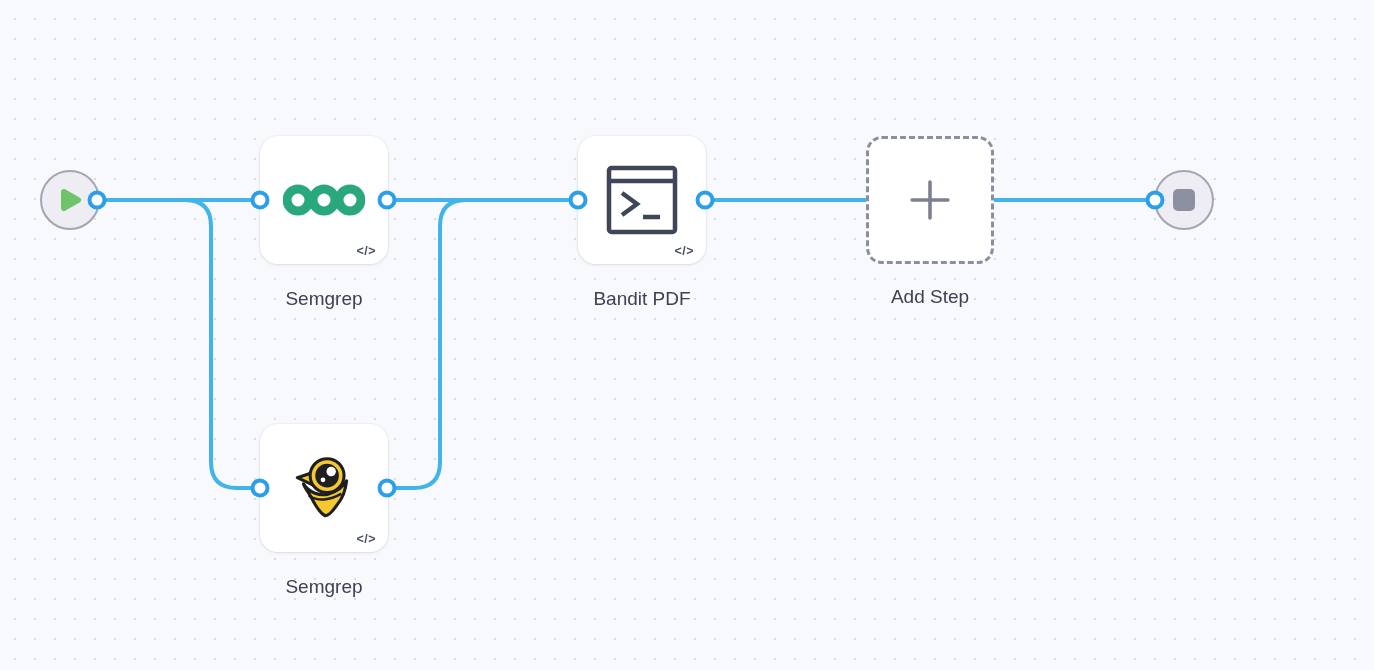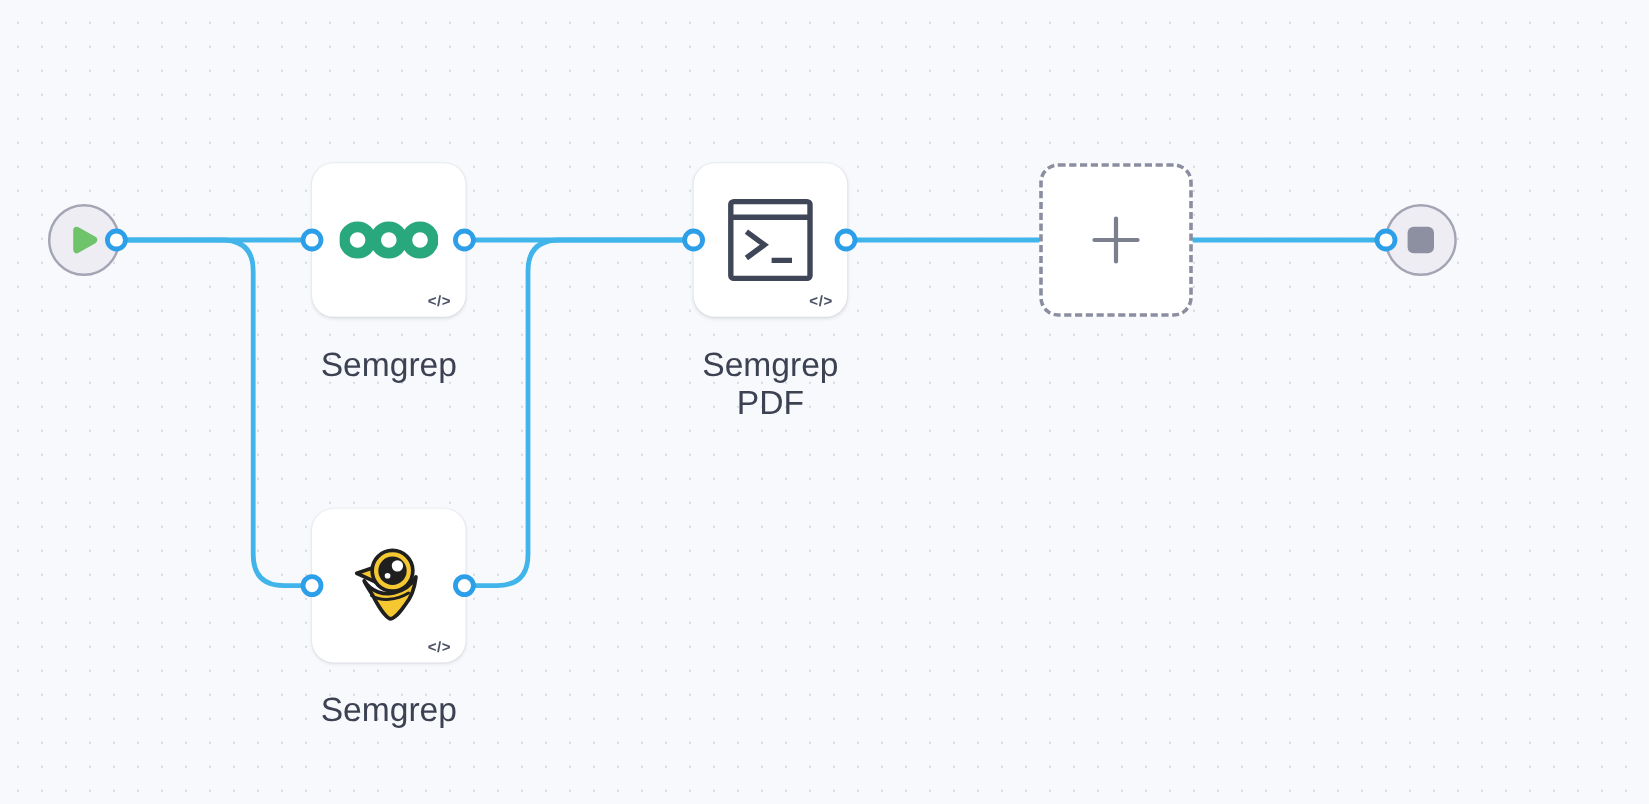--- a/index.html
+++ b/index.html
@@ -31,21 +31,21 @@
     border:3px dashed var(--dashed-border); border-radius:16px;
     display:flex; align-items:center; justify-content:center; box-shadow:none;
   }
   .terminal-node{
     position:absolute; width:56px; height:56px; border-radius:50%;
     background:var(--terminal-node-bg); border:2px solid var(--terminal-node-border);
     display:flex; align-items:center; justify-content:center;
   }
   .node-label{
     position:absolute; width:160px; text-align:center;
-    font-size:28px; font-weight:500; color:var(--label-color);
+    font-size:19px; font-weight:500; color:var(--label-color);
   }
   .code-badge{
     position:absolute; right:12px; bottom:6px; font-size:12.5px; font-weight:700;
     color:var(--badge-color); letter-spacing:0.5px; user-select:none;
   }
   .stop-square{width:22px; height:22px; border-radius:5px; background:var(--stop-color);}
   .semgrep-ring{fill:none; stroke:var(--semgrep-green); stroke-width:9;}
   .icon-stroke{fill:none; stroke:var(--icon-color); stroke-width:4.5; stroke-linejoin:miter;}
   .plus-stroke{fill:none; stroke:var(--plus-color); stroke-width:5.5; stroke-linecap:round;}
   .play-tri{fill:var(--play-color); stroke:var(--play-color); stroke-width:6; stroke-linejoin:round;}
@@ -99,27 +99,28 @@
 
   <div class="node" style="left:578px; top:136px;">
     <svg width="100" height="80" viewBox="0 0 100 80">
       <rect class="icon-stroke" x="17" y="8" width="66" height="64" rx="2.5"></rect>
       <line class="icon-stroke" x1="17" y1="21" x2="83" y2="21"></line>
       <path class="icon-stroke" d="M 30 33 L 45 44 L 30 55"></path>
       <line class="icon-stroke" x1="51" y1="57" x2="68" y2="57"></line>
     </svg>
     <span class="code-badge">&lt;/&gt;</span>
   </div>
-  <div class="node-label" style="left:562px; top:288px;">Semgrep PDF</div>
+  <div class="node-label" style="left:562px; top:288px;">Bandit PDF</div>
 
   <div class="node-dashed" style="left:866px; top:136px;">
     <svg width="64" height="64" viewBox="0 0 100 100">
       <path class="plus-stroke" d="M 50 22 V 78 M 22 50 H 78"></path>
     </svg>
   </div>
+  <div class="node-label" style="left:850px; top:286px;">Add Step</div>
 
   <div class="terminal-node" style="left:1154px; top:170px;">
     <span class="stop-square"></span>
   </div>
 
   <svg class="layer ports-layer">
     <circle class="port" cx="97" cy="200" r="7.5"></circle>
     <circle class="port" cx="260" cy="200" r="7.5"></circle>
     <circle class="port" cx="387" cy="200" r="7.5"></circle>
     <circle class="port" cx="578" cy="200" r="7.5"></circle>

